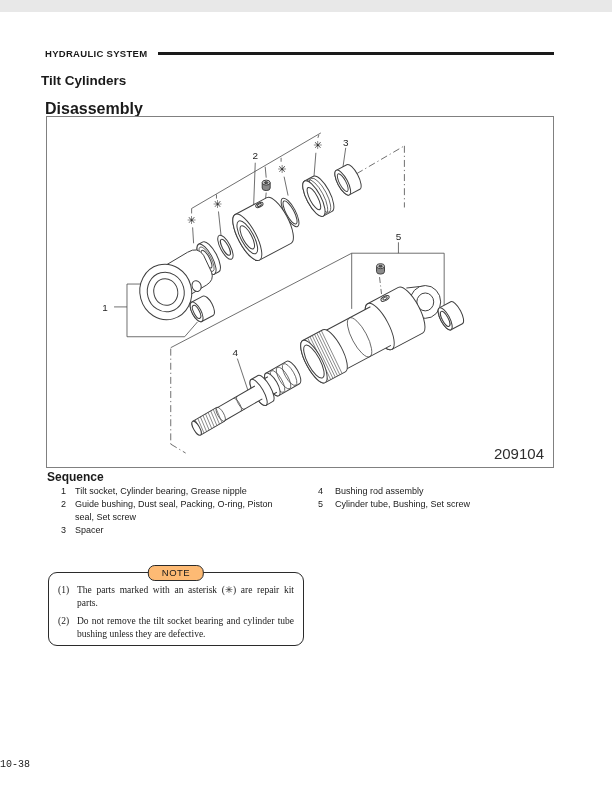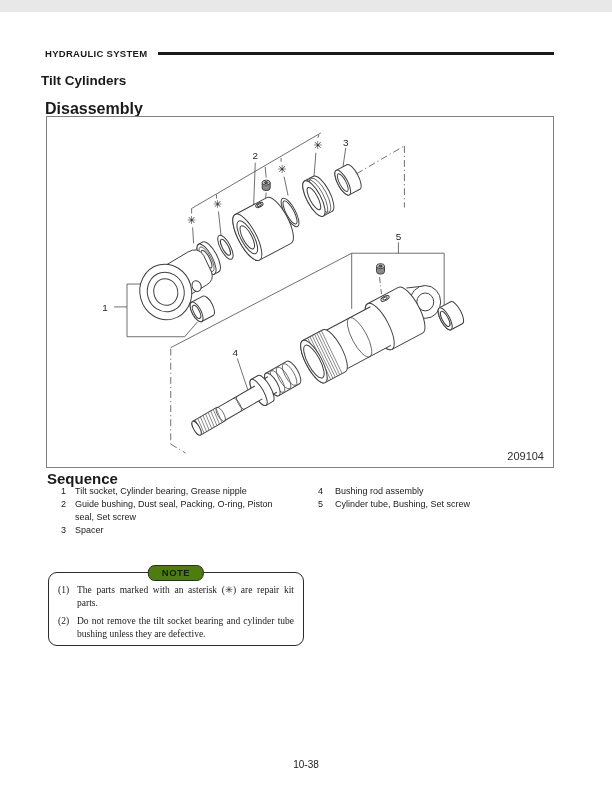--- a/index.html
+++ b/index.html
@@ -7,43 +7,43 @@
     position:relative; width:612px; height:792px; margin:12px auto;
     background:#ffffff; font-family:"Liberation Sans", sans-serif;
     color:#1a1a1a; overflow:hidden;
   }
   .header-label { position:absolute; left:45px; top:36px; font-size:9.5px; font-weight:bold; letter-spacing:.3px; }
   .header-rule  { position:absolute; left:158px; top:40px; width:396px; height:2.5px; background:#1a1a1a; }
   .page-title   { position:absolute; left:41px; top:61px; font-size:13.5px; font-weight:bold; }
   .subtitle     { position:absolute; left:45px; top:88px; font-size:16px; font-weight:bold; }
   .figure-box   { position:absolute; left:46px; top:104px; width:506px; height:350px; border:1px solid #808080; background:#fff; }
   .figure-box svg { display:block; }
-  .figure-num   { position:absolute; right:9px; bottom:5px; font-size:11px; color:#2e2e2e; }
-  .sequence-heading { position:absolute; left:47px; top:458px; font-size:15px; font-weight:bold; }
+  .figure-num   { position:absolute; right:9px; bottom:5px; font-size:15px; color:#2e2e2e; }
+  .sequence-heading { position:absolute; left:47px; top:458px; font-size:12px; font-weight:bold; }
   .seq-col-left  { position:absolute; left:61px;  top:473px; }
   .seq-col-right { position:absolute; left:318px; top:473px; }
   .seq-row  { display:flex; font-size:9px; line-height:13px; }
   .seq-num  { width:14px; flex:none; }
   .seq-col-right .seq-num { width:17px; }
   .seq-text { width:198px; }
   .seq-col-right .seq-text { width:215px; }
   .note-box {
     position:absolute; left:48px; top:560px; width:254px; height:72px;
     border:1px solid #2b2b2b; border-radius:9px; background:#fff;
   }
   .note-tab {
     position:absolute; left:50%; top:-8px; transform:translateX(-50%);
-    background:#4d7c0f; border:1px solid #2b2b2b; border-radius:7px;
-    padding:0 13px; font-size:9.5px; font-weight:bold; line-height:14px; letter-spacing:.5px;
+    background:#fdba74; border:1px solid #2b2b2b; border-radius:7px;
+    padding:0 13px; font-size:9.5px; font-weight:normal; line-height:14px; letter-spacing:.5px;
   }
   .note-body { position:absolute; left:9px; right:9px; top:11px; font-family:"Liberation Serif", serif; font-size:9.5px; }
   .note-item { display:flex; margin-bottom:5px; line-height:13px; }
   .note-num  { width:19px; flex:none; }
   .note-text { flex:1; text-align:justify; }
-  .page-num  { position:absolute; left:0; right:0; top:747px; text-align:center; font-family:Liberation Sans, sans-serif; font-size:10px; }
+  .page-num  { position:absolute; left:0; right:0; top:747px; font-family:Liberation Mono, monospace; font-size:10px; }
 </style>
 </head>
 <body>
 
 <div class="page">
 
   <div class="header-label">HYDRAULIC SYSTEM</div>
   <div class="header-rule"></div>
 
   <div class="page-title">Tilt Cylinders</div>

